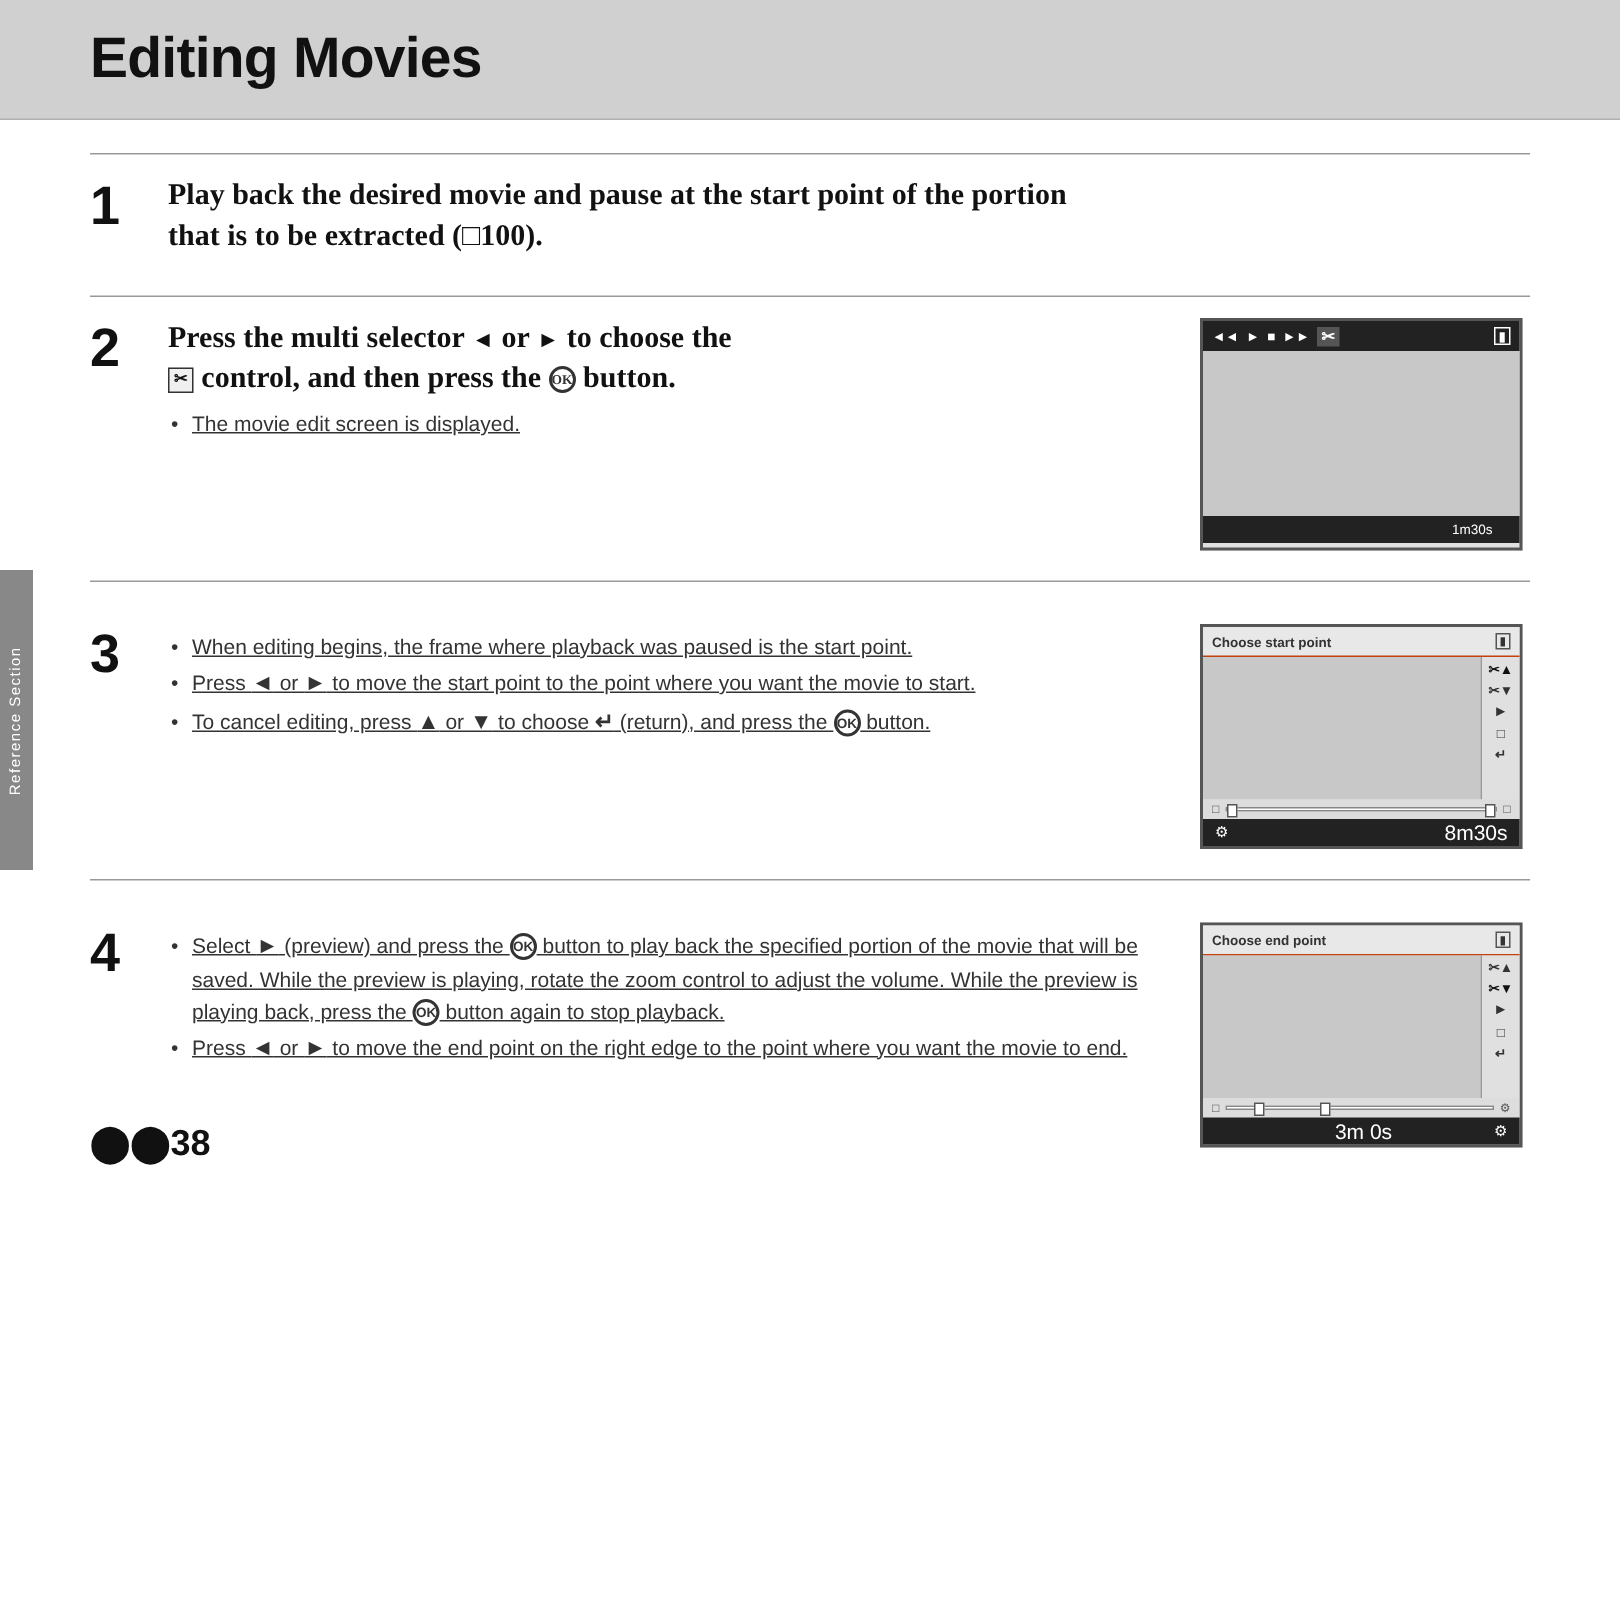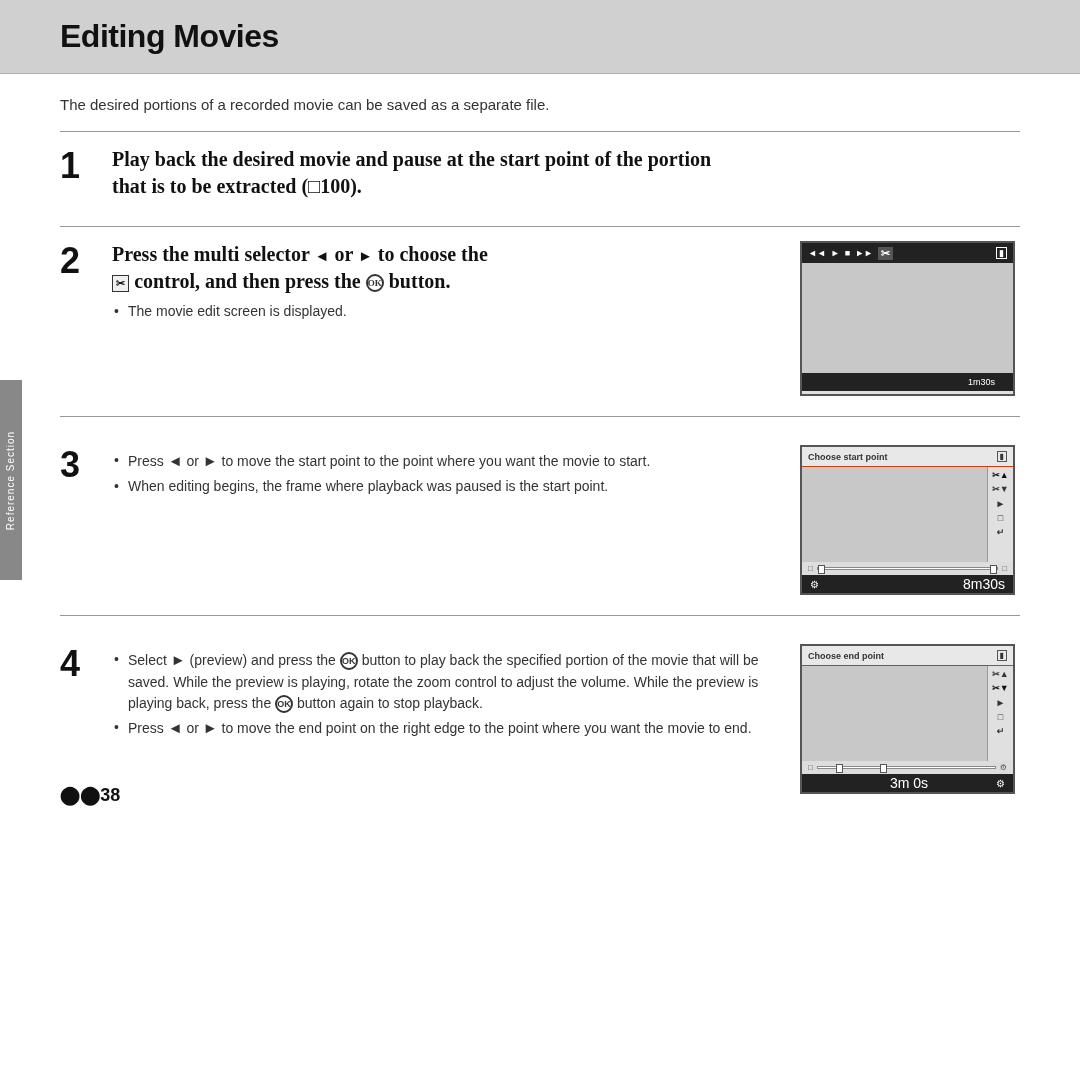--- a/index.html
+++ b/index.html
@@ -14,21 +14,21 @@
       position: relative;
     }
 
     .page-header {
       background: #d0d0d0;
       padding: 18px 50px 18px 60px;
       border-bottom: 1px solid #b0b0b0;
     }
 
     .page-header h1 {
-      font-size: 32px;
+      font-size: 38px;
       font-weight: 900;
       color: #111;
       letter-spacing: -0.5px;
     }
 
     .page-body {
       padding: 22px 60px 20px 60px;
       position: relative;
     }
 
@@ -79,20 +79,21 @@
       margin-left: 0;
     }
 
     .bullets li {
       font-size: 14px;
       color: #333;
       line-height: 1.5;
       padding-left: 16px;
       position: relative;
       margin-bottom: 3px;
+      text-decoration: underline;
     }
 
     .bullets li::before {
       content: '•';
       position: absolute;
       left: 2px;
       top: 0;
     }
 
     .step-with-image {
@@ -306,21 +307,21 @@
       letter-spacing: 1px;
     }
 
     .page-footer {
       position: absolute;
       bottom: 28px;
       left: 60px;
     }
 
     .footer-icon {
-      font-size: 18px;
+      font-size: 24px;
       font-weight: bold;
       color: #111;
     }
 
     
     .sym {
       font-weight: bold;
       font-size: 15px;
     }
 
@@ -356,21 +357,20 @@
   </style>
 </head>
 <body>
 
 <div class="page-header">
   <h1>Editing Movies</h1>
 </div>
 
 <div class="page-body">
 
-  <p class="intro-text">The desired portions of a recorded movie can be saved as a separate file.</p>
 
   <hr class="step-divider">
 
   <div class="step">
     <div class="step-number">1</div>
     <div class="step-content">
       <div class="step-title">
         Play back the desired movie and pause at the start point of the portion<br>
         that is to be extracted (□100).
       </div>
@@ -416,22 +416,23 @@
   </div>
 
   <hr class="step-divider step-row-3">
 
   <div class="step">
     <div class="step-number">3</div>
     <div class="step-content">
       <div class="step-with-image">
         <div class="step-left">
           <ul class="bullets">
+            <li>When editing begins, the frame where playback was paused is the start point.</li>
             <li>Press <span class="sym">◄</span> or <span class="sym">►</span> to move the start point to the point where you want the movie to start.</li>
-            <li>When editing begins, the frame where playback was paused is the start point.</li>
+            <li>To cancel editing, press <span class="sym">▲</span> or <span class="sym">▼</span> to choose <span class="sym">↵</span> (return), and press the <span class="btn-ok">OK</span> button.</li>
           </ul>
         </div>
         <div class="step-image">
 
           <div class="camera-screen-full">
             <div class="cs-toolbar">
               <span class="cs-label">Choose start point</span>
               <span class="cs-battery">▮</span>
             </div>
             <div class="cs-main">

